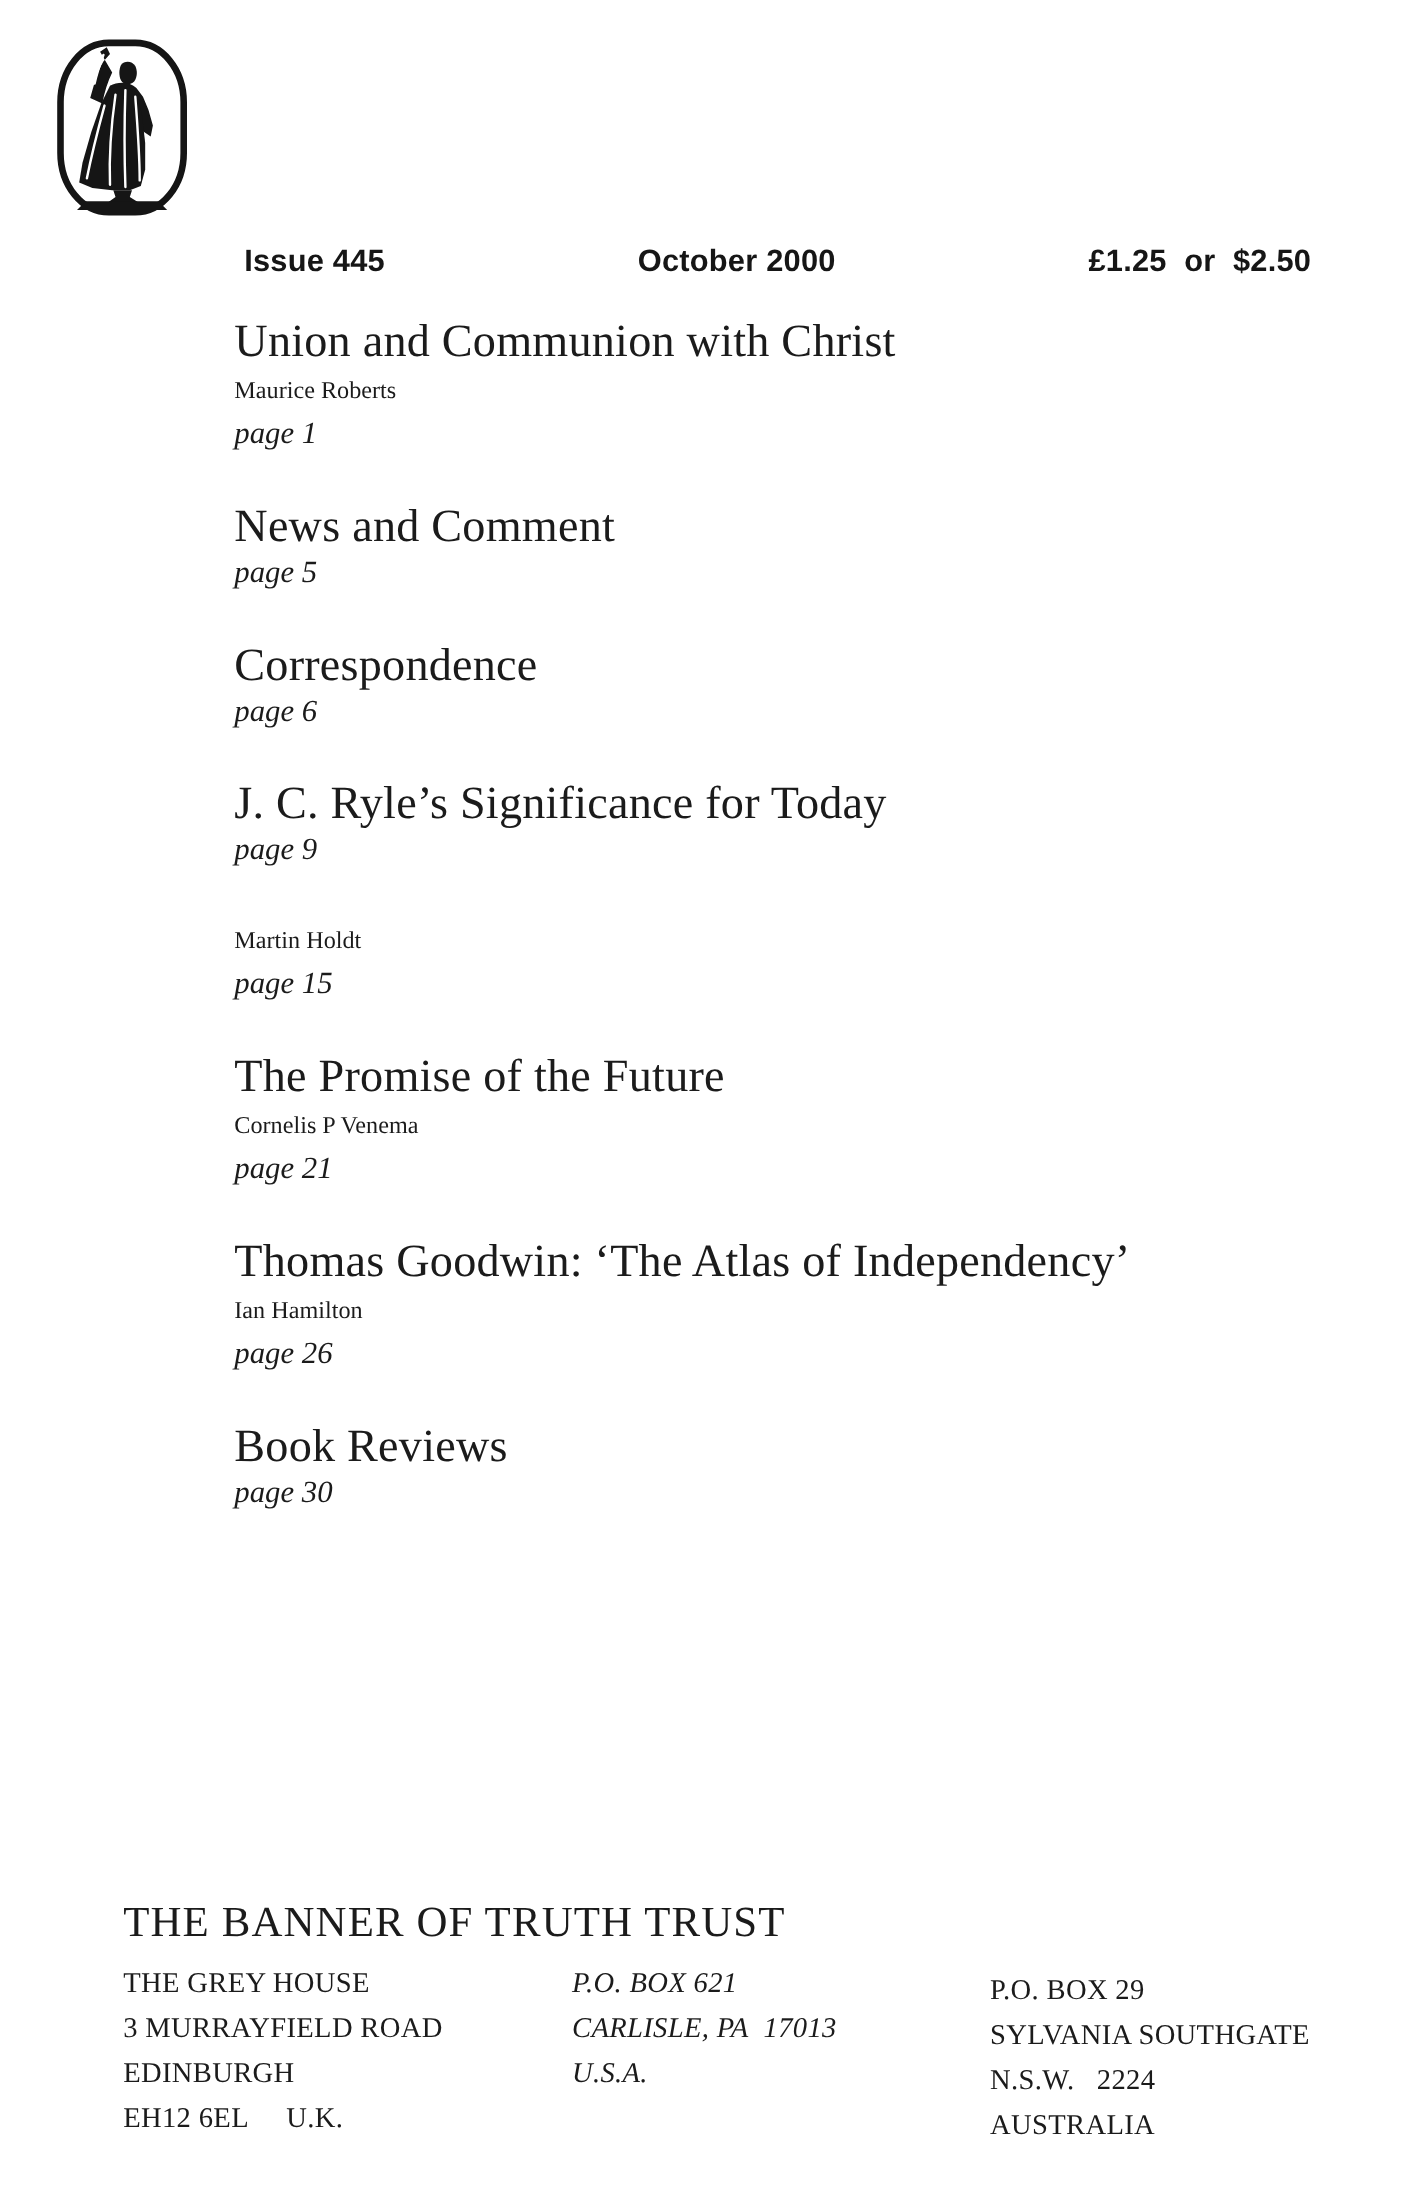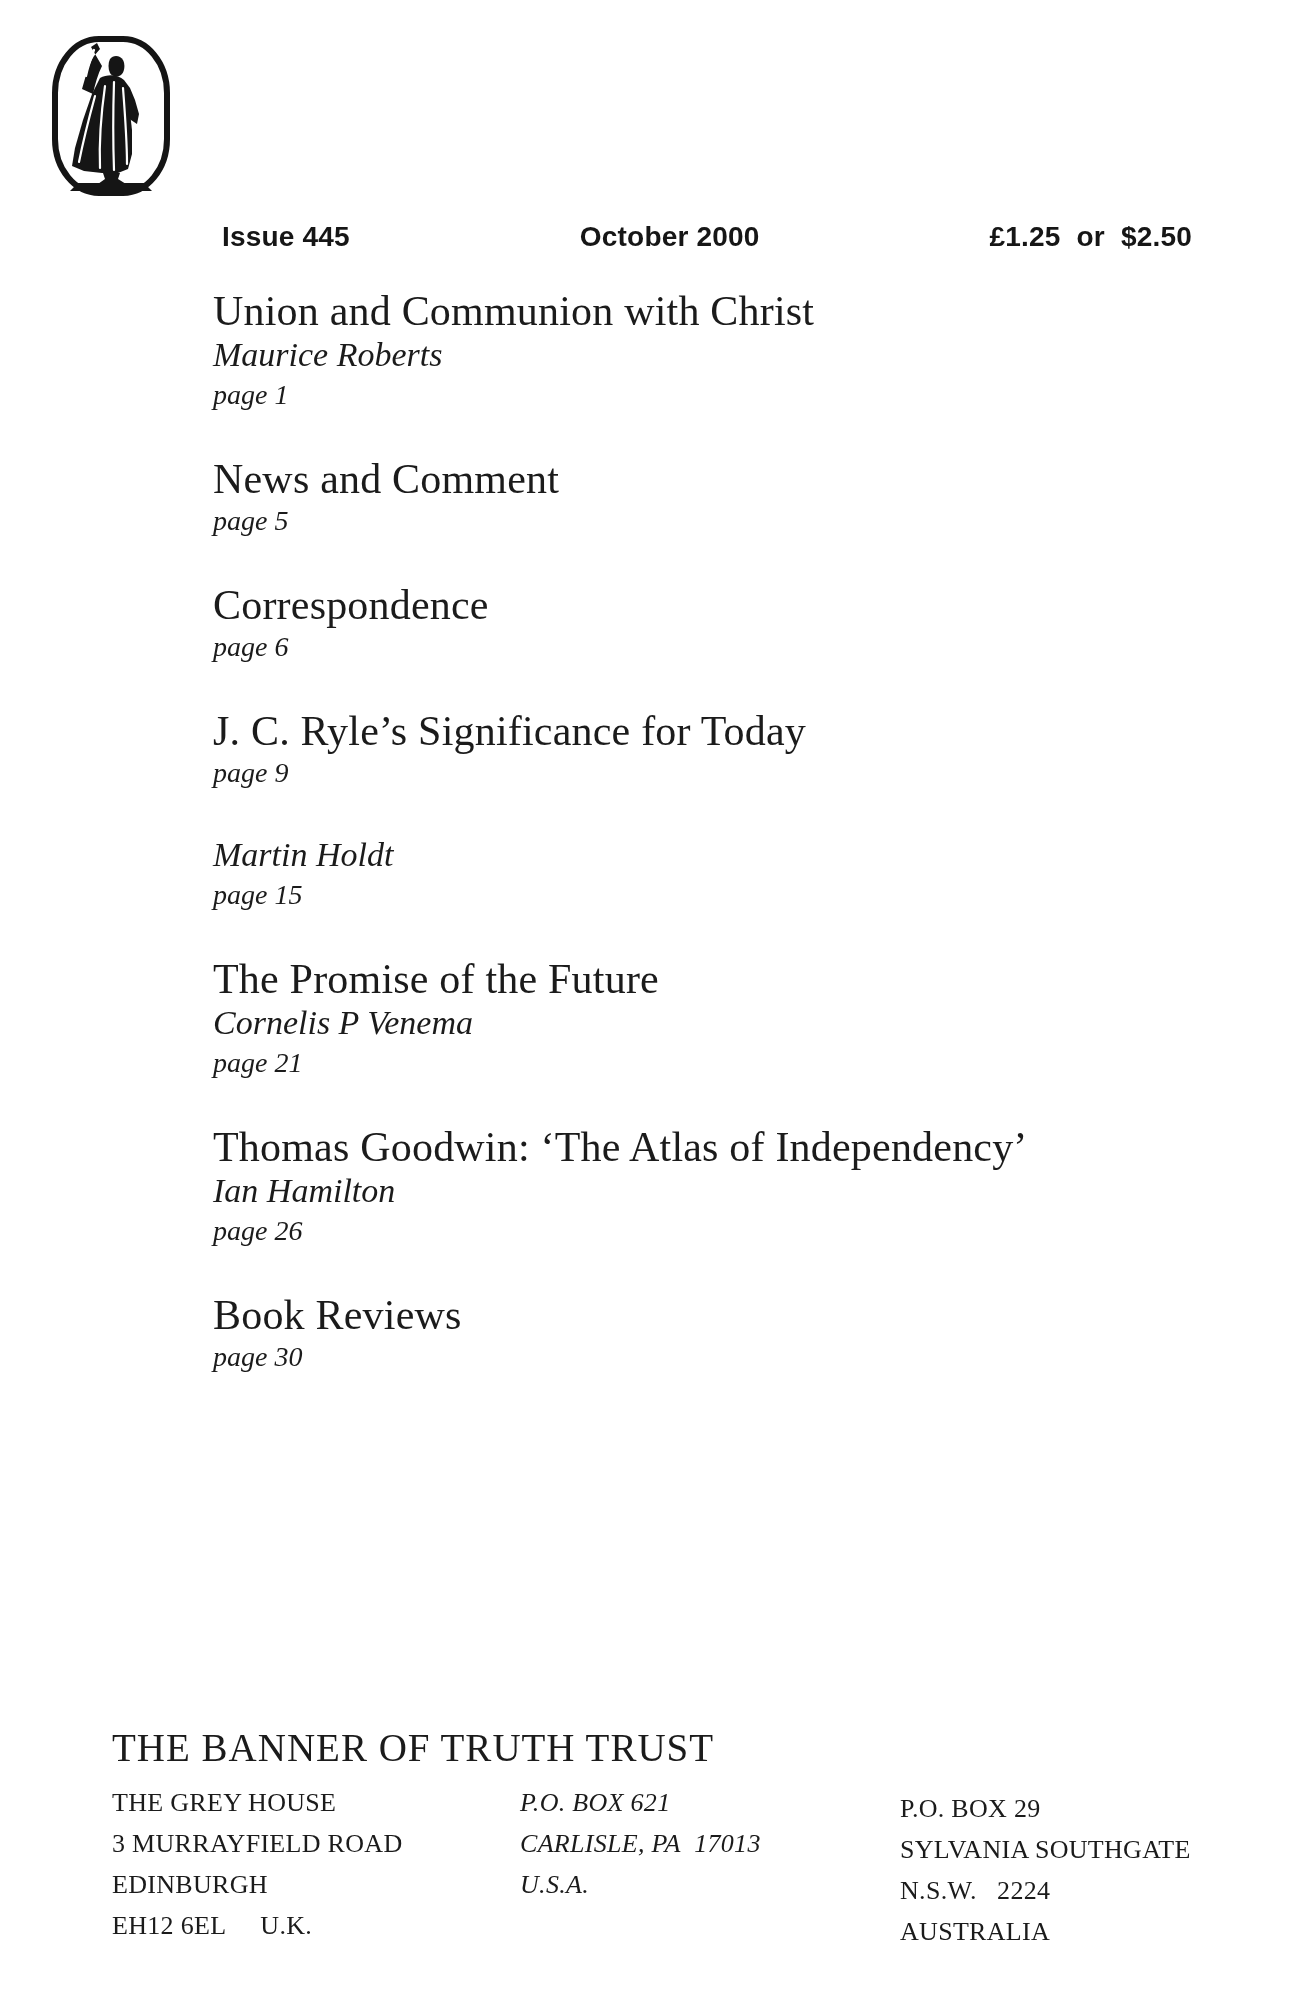--- a/index.html
+++ b/index.html
@@ -21,21 +21,21 @@
     position:absolute;left:222px;top:181px;width:970px;
     display:flex;justify-content:space-between;align-items:baseline;
     font-family:"Liberation Sans", sans-serif;
     font-weight:bold;font-size:28px;letter-spacing:0.2px;color:#161616;margin-top:40px;
   }
 
   
   .contents{position:absolute;left:213px;top:288px;width:1020px;}
   .item{margin-bottom:42px;}
   .title{font-size:42px;line-height:46px;letter-spacing:0.2px;}
-  .author{font-style:italic;font-size:34px;line-height:42px;}
+  .author{font-size:22px;line-height:42px;}
   .pageref{font-style:italic;font-size:28px;line-height:38px;}
 
   
   .trust{position:absolute;left:112px;top:1728px;width:1140px;}
   .trust-name{font-size:39px;line-height:40px;letter-spacing:1px;}
   .addresses{position:relative;margin-top:14px;height:190px;}
   .addr{position:absolute;top:0;font-size:26px;line-height:41px;letter-spacing:0.3px;}
   .addr:nth-child(1){left:0;}
   .addr:nth-child(2){left:408px;font-style:italic;}
   .addr:nth-child(3){left:788px;top:6px;}

